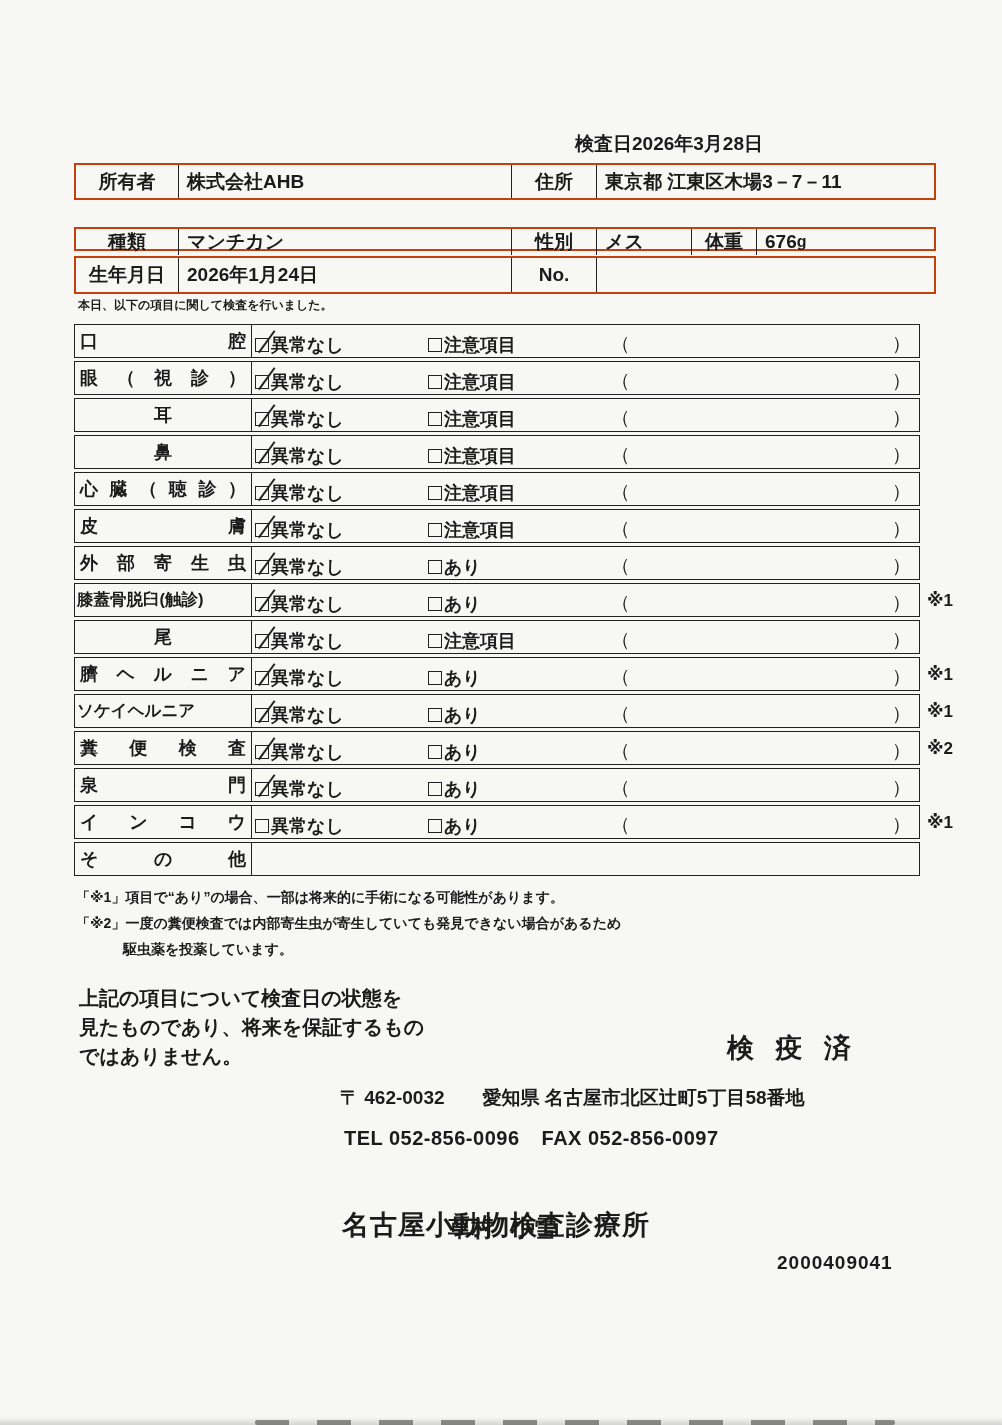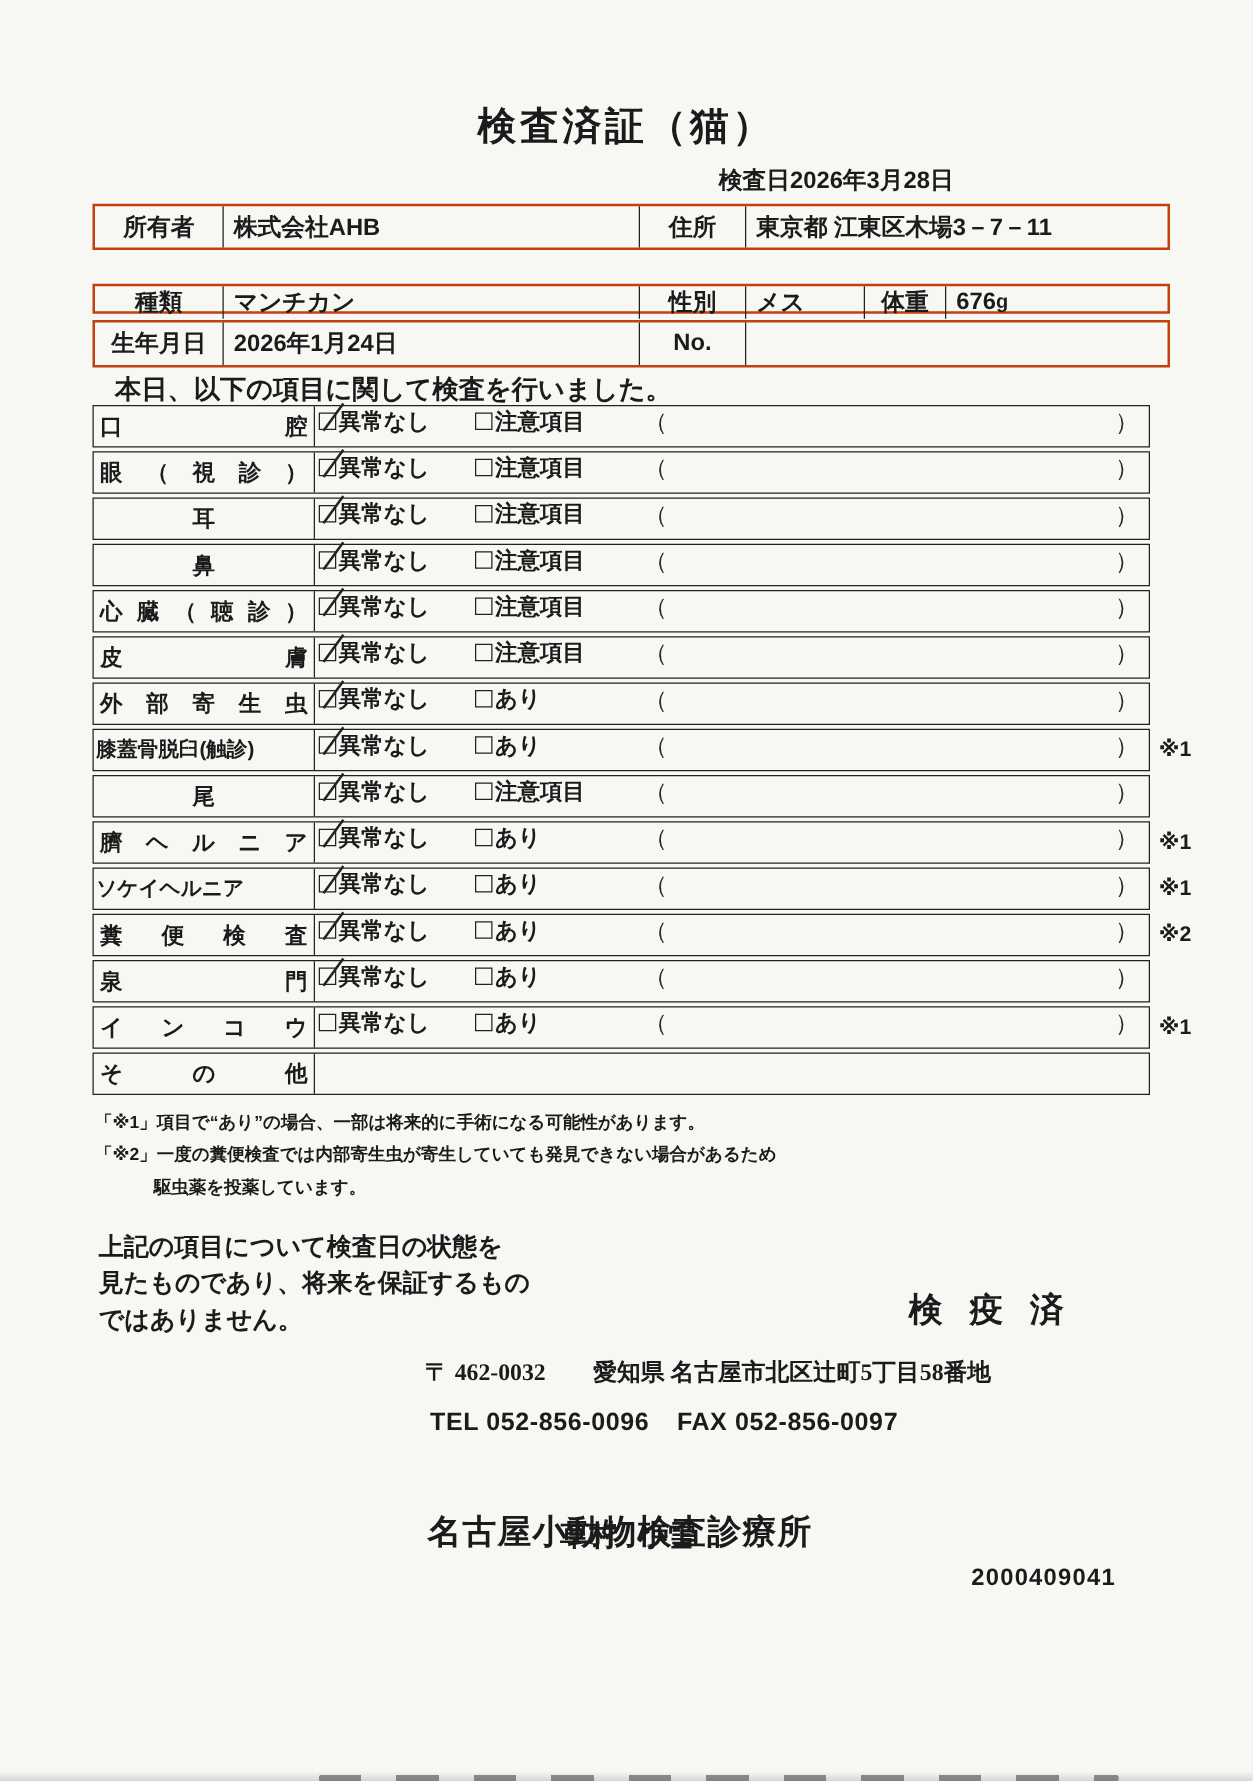--- a/index.html
+++ b/index.html
@@ -40,21 +40,21 @@
   }
   .hbox .lab{justify-content:center;border-right:1.5px solid #222;padding:0 4px;}
   .hbox .val{justify-content:flex-start;}
   .hbox .mid{border-right:1.5px solid #222;}
   .owner-table{top:163px;left:74px;width:862px;height:37px;grid-template-columns:103px 333px 85px 1fr;}
   .pet-row1{top:211px;left:74px;width:862px;height:24px;grid-template-columns:103px 333px 85px 95px 65px 1fr;margin-top:16px;}
   .pet-row2{top:256px;left:74px;width:862px;height:38px;grid-template-columns:103px 333px 85px 1fr;}
   .weight-val{justify-content:flex-end;}
   .unit{font-size:16px;}
 
-  .intro{top:297px;left:92px;font-size:21px;font-weight:600;text-align:center;}
+  .intro{top:297px;left:78px;font-size:12px;font-weight:600;text-align:center;}
 
   
   .checklist{top:324px;left:74px;width:846px;}
   .cl-row{
     position:relative;
     box-sizing:border-box;
     border:1.5px solid #222;
     height:34px;margin-bottom:3px;
     display:flex;align-items:stretch;
     background:#f7f7f4;
@@ -66,22 +66,23 @@
     box-sizing:border-box;
     display:flex;align-items:center;
     padding:0 5px;
     letter-spacing:0;
     font-size:18px;
   }
   .cl-label.justify{justify-content:space-between;}
   .cl-label.center{justify-content:center;}
   .cl-label.plain{justify-content:flex-start;font-size:16.5px;padding:0 2px;}
   .cl-content{
-    flex:1;display:flex;align-items:flex-start;
+    flex:1;display:flex;align-items:flex-end;
     padding-left:3px;
+    gap:48px;
   }
   .opt{display:flex;align-items:center;}
   .opt1{width:125px;}
   .opt2{width:133px;}
   .cbx{
     position:relative;
     width:14px;height:14px;flex:0 0 14px;
     border:1.7px solid #222;
     box-sizing:border-box;
     margin-right:2px;
@@ -108,21 +109,21 @@
     font-size:17px;font-weight:700;white-space:nowrap;
   }
 
   
   .notes{top:884px;left:76px;font-size:14px;font-weight:600;line-height:26px;}
   .notes .indent{margin-left:47px;}
   .disclaimer{top:984px;left:79px;font-size:20px;font-weight:700;line-height:29px;}
   .stamp{top:1030px;left:712px;font-size:27px;font-weight:700;letter-spacing:7px;margin-left:15px;}
 
   
-  .postal-line{top:1085px;left:340px;display:flex;gap:38px;font-size:19px;font-weight:600;font-family:Liberation Serif, serif;}
+  .postal-line{top:1085px;left:340px;display:flex;gap:38px;font-size:19px;font-weight:600;}
   .tel-line{top:1127px;left:344px;display:flex;gap:22px;font-size:20px;font-weight:600;letter-spacing:0.5px;}
   .clinic-name{top:1175px;left:342px;font-size:27px;font-weight:700;letter-spacing:1px;margin-top:32px;}
   .vet-name{top:1213px;left:448px;font-size:23px;font-weight:600;word-spacing:10px;}
   .doc-code{top:1252px;left:777px;font-size:19px;font-weight:600;letter-spacing:1px;}
 
   
   .scan-edge{
     top:1417px;left:0;width:1002px;height:8px;
     background:linear-gradient(180deg,rgba(120,120,118,0) 0%,rgba(110,110,108,0.25) 100%);
   }
@@ -130,21 +131,20 @@
     top:1420px;left:255px;width:640px;height:5px;
     background:repeating-linear-gradient(90deg,#4a4a48 0 34px,rgba(0,0,0,0) 34px 62px);
     opacity:0.6;border-radius:2px;
   }
 </style>
 </head>
 <body>
 
 <div class="page">
 
-  <div class="abs doc-title">検査済証（猫）</div>
 
   <div class="abs insp-row">
     <span>検査日</span>
     <span>2026年3月28日</span>
   </div>
 
   <div class="abs hbox owner-table">
     <div class="cell lab">所有者</div>
     <div class="cell val mid">株式会社AHB</div>
     <div class="cell lab">住所</div>

